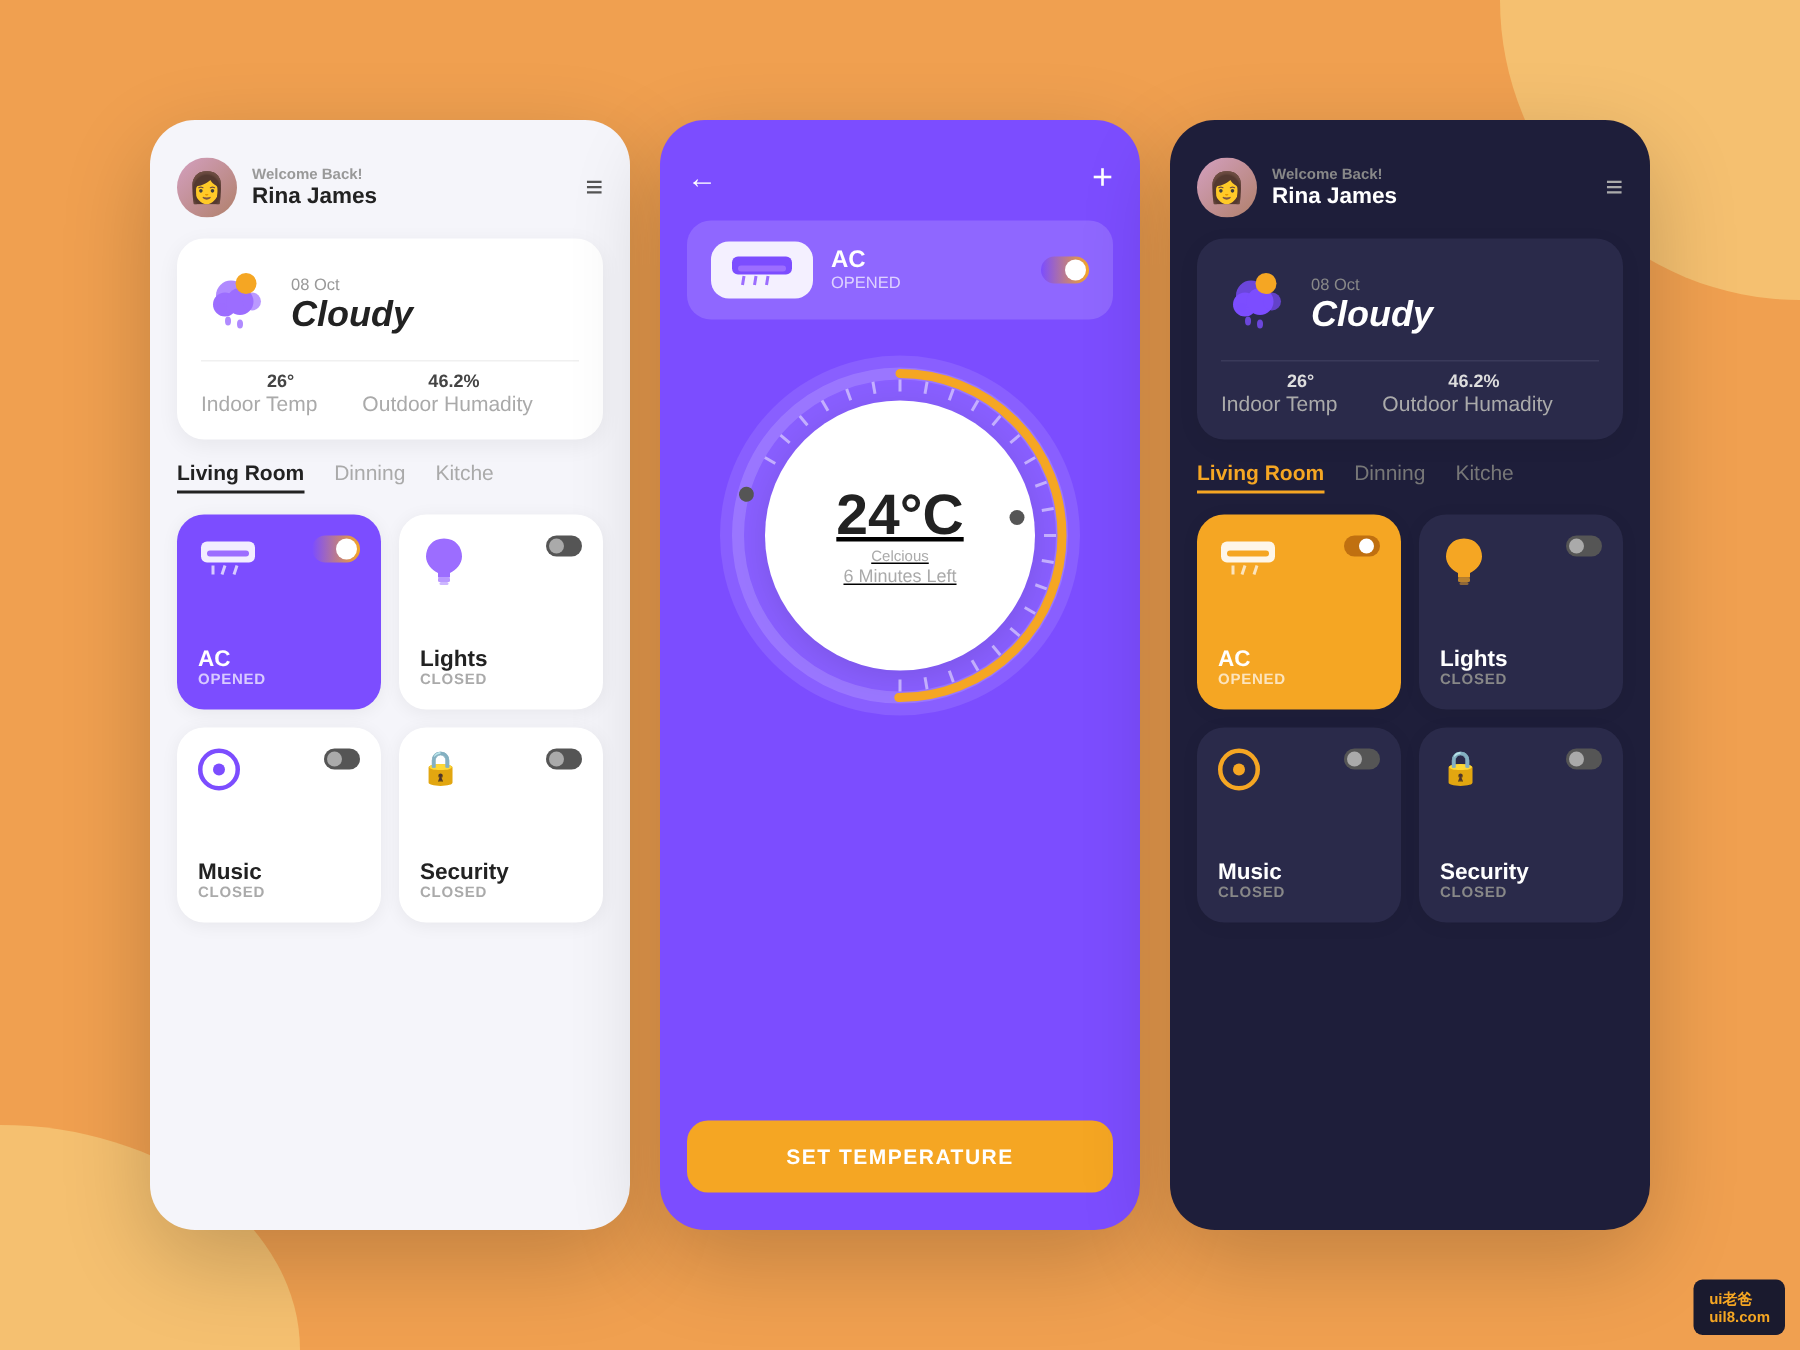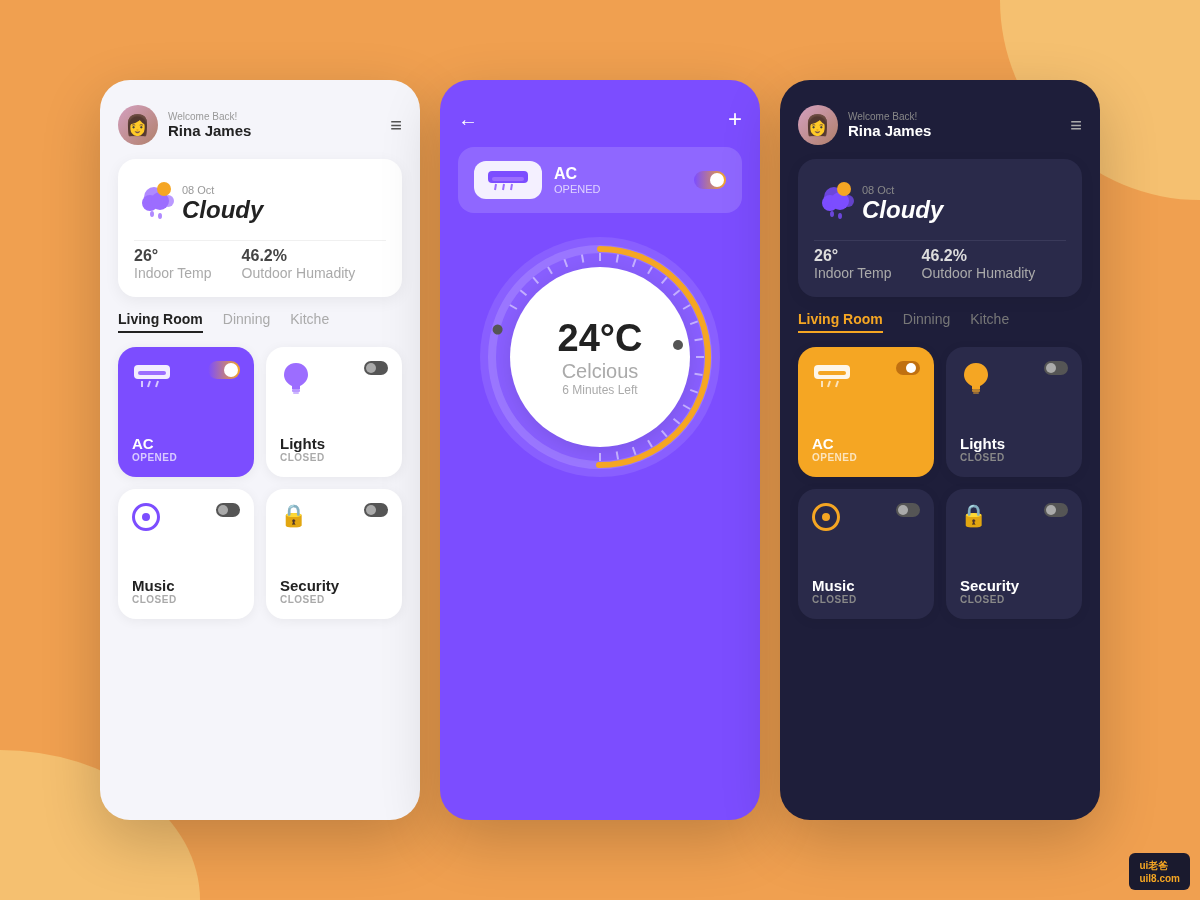--- a/index.html
+++ b/index.html
@@ -99,20 +99,21 @@
     }
     .avatar-img {
       width: 100%; height: 100%;
       background: linear-gradient(135deg, #d4a0c0, #b0806a);
       display: flex; align-items: center; justify-content: center;
       font-size: 20px;
     }
     .header-text .welcome {
       font-size: 10px;
       color: #999;
+      font-weight: bold;
     }
     .header-text .name {
       font-size: 15px;
       font-weight: 700;
       color: #222;
     }
     .header-text .name-dark {
       font-size: 15px;
       font-weight: 700;
       color: #fff;
@@ -133,20 +134,21 @@
       flex-direction: column;
       gap: 8px;
       box-shadow: 0 4px 15px rgba(0,0,0,0.06);
     }
     .weather-card-dark {
       background: #2a2a4a;
     }
     .weather-top {
       display: flex;
       align-items: center;
+      gap: 12px;
     }
     .weather-icon {
       font-size: 36px;
     }
     .weather-info .date {
       font-size: 11px;
       color: #999;
     }
     .weather-info .city {
       font-size: 24px;
@@ -158,23 +160,24 @@
     .weather-stats {
       display: flex;
       gap: 30px;
       padding-top: 6px;
       border-top: 1px solid #f0f0f0;
     }
     .weather-stats-dark {
       border-top: 1px solid #3a3a5a;
     }
     .stat .val {
-      font-size: 16px;
+      font-size: 12px;
       font-weight: 600;
       color: #444;
+      margin-left: 44px;
     }
     .stat .val-dark { color: #ddd; }
     .stat .label {
       font-size: 14px;
       color: #aaa;
     }
 
     
     .tabs {
       display: flex;
@@ -339,20 +342,21 @@
       font-size: 11px;
       color: rgba(255,255,255,0.7);
     }
 
     
     .thermostat-container {
       display: flex;
       justify-content: center;
       align-items: center;
       margin: 10px 0;
+      text-decoration: underline;
     }
     .thermostat-outer {
       width: 240px;
       height: 240px;
       border-radius: 50%;
       background: rgba(255,255,255,0.1);
       display: flex;
       align-items: center;
       justify-content: center;
       position: relative;
@@ -367,21 +371,21 @@
       align-items: center;
       justify-content: center;
       box-shadow: 0 4px 20px rgba(0,0,0,0.1);
     }
     .temp-value {
       font-size: 38px;
       font-weight: 700;
       color: #222;
     }
     .temp-unit {
-      font-size: 20px;
+      font-size: 10px;
       color: #aaa;
     }
     .temp-minutes {
       font-size: 12px;
       color: #aaa;
     }
 
     
     .thermostat-svg {
       position: absolute;
@@ -653,20 +657,21 @@
         <div class="thermostat-inner">
           <div class="temp-value">24°C</div>
           <div class="temp-unit">Celcious</div>
           <div class="temp-minutes">6 Minutes Left</div>
         </div>
       </div>
     </div>
 
     <div style="flex:1;"></div>
 
+    <button class="set-temp-btn">SET TEMPERATURE</button>
   </div>
 
   <div class="phone-screen screen-dark">
 
     <div class="header">
       <div class="header-left">
         <div class="avatar">
           <div class="avatar-img">👩</div>
         </div>
         <div class="header-text">

